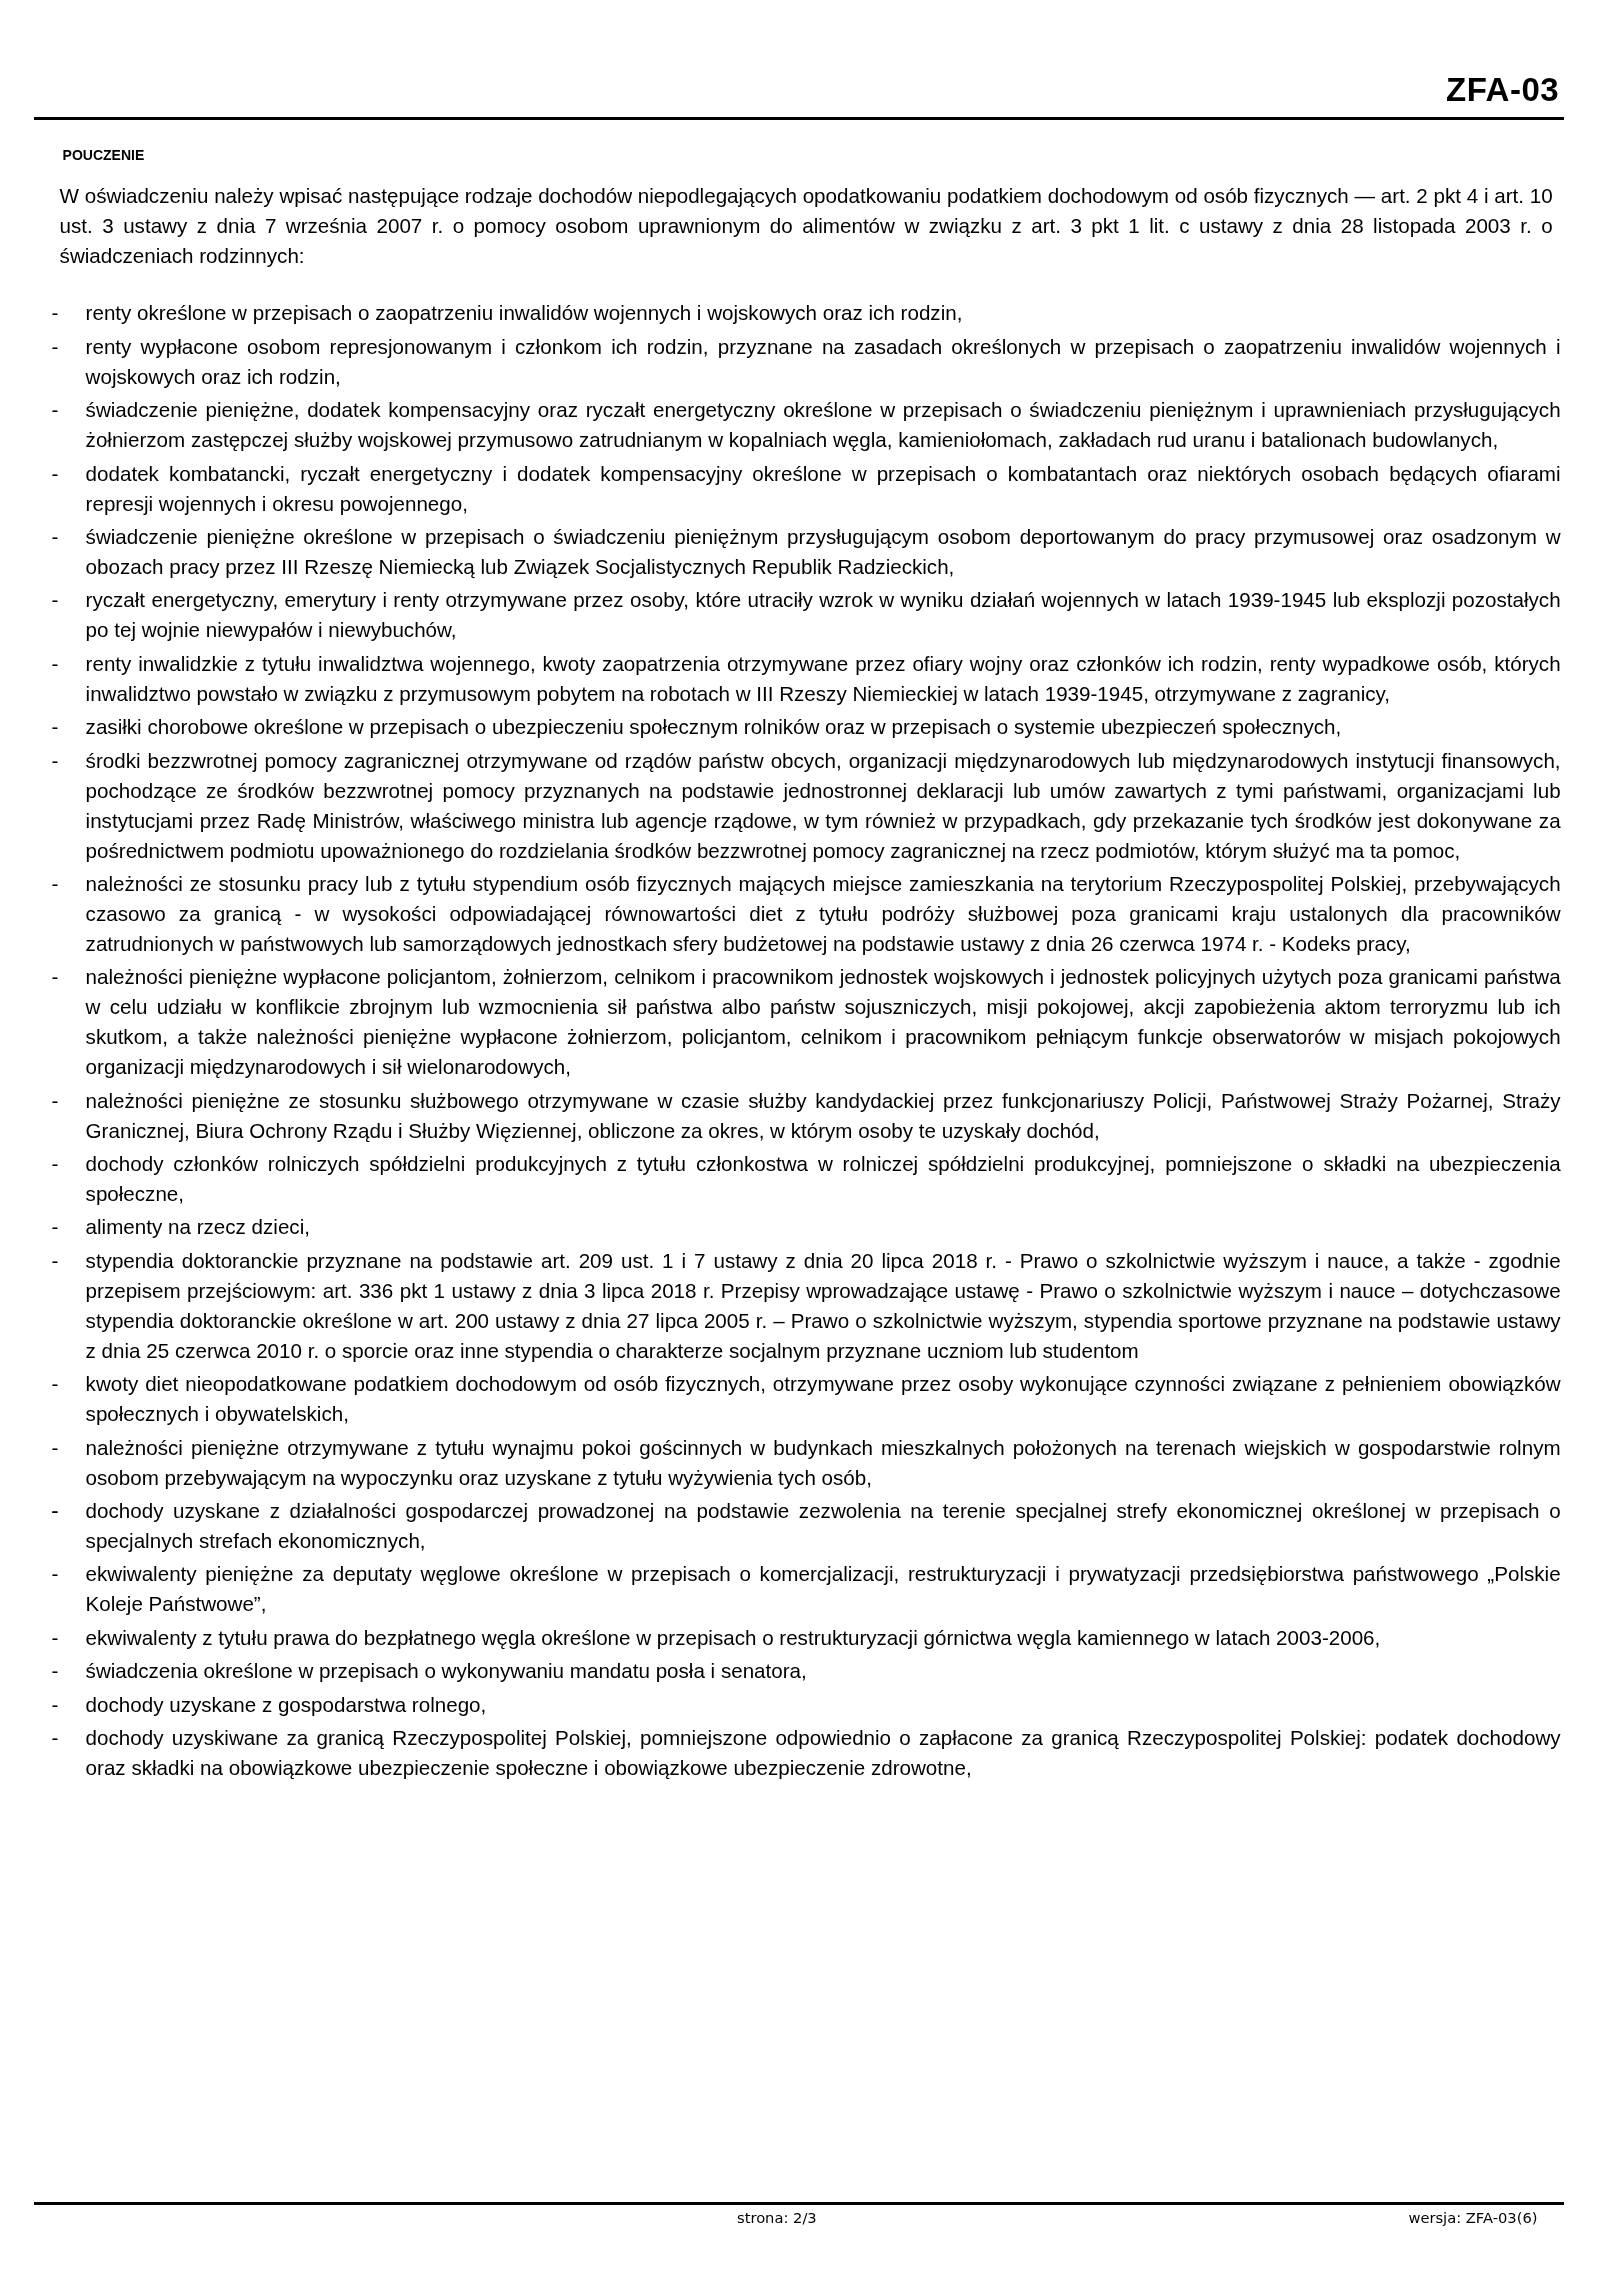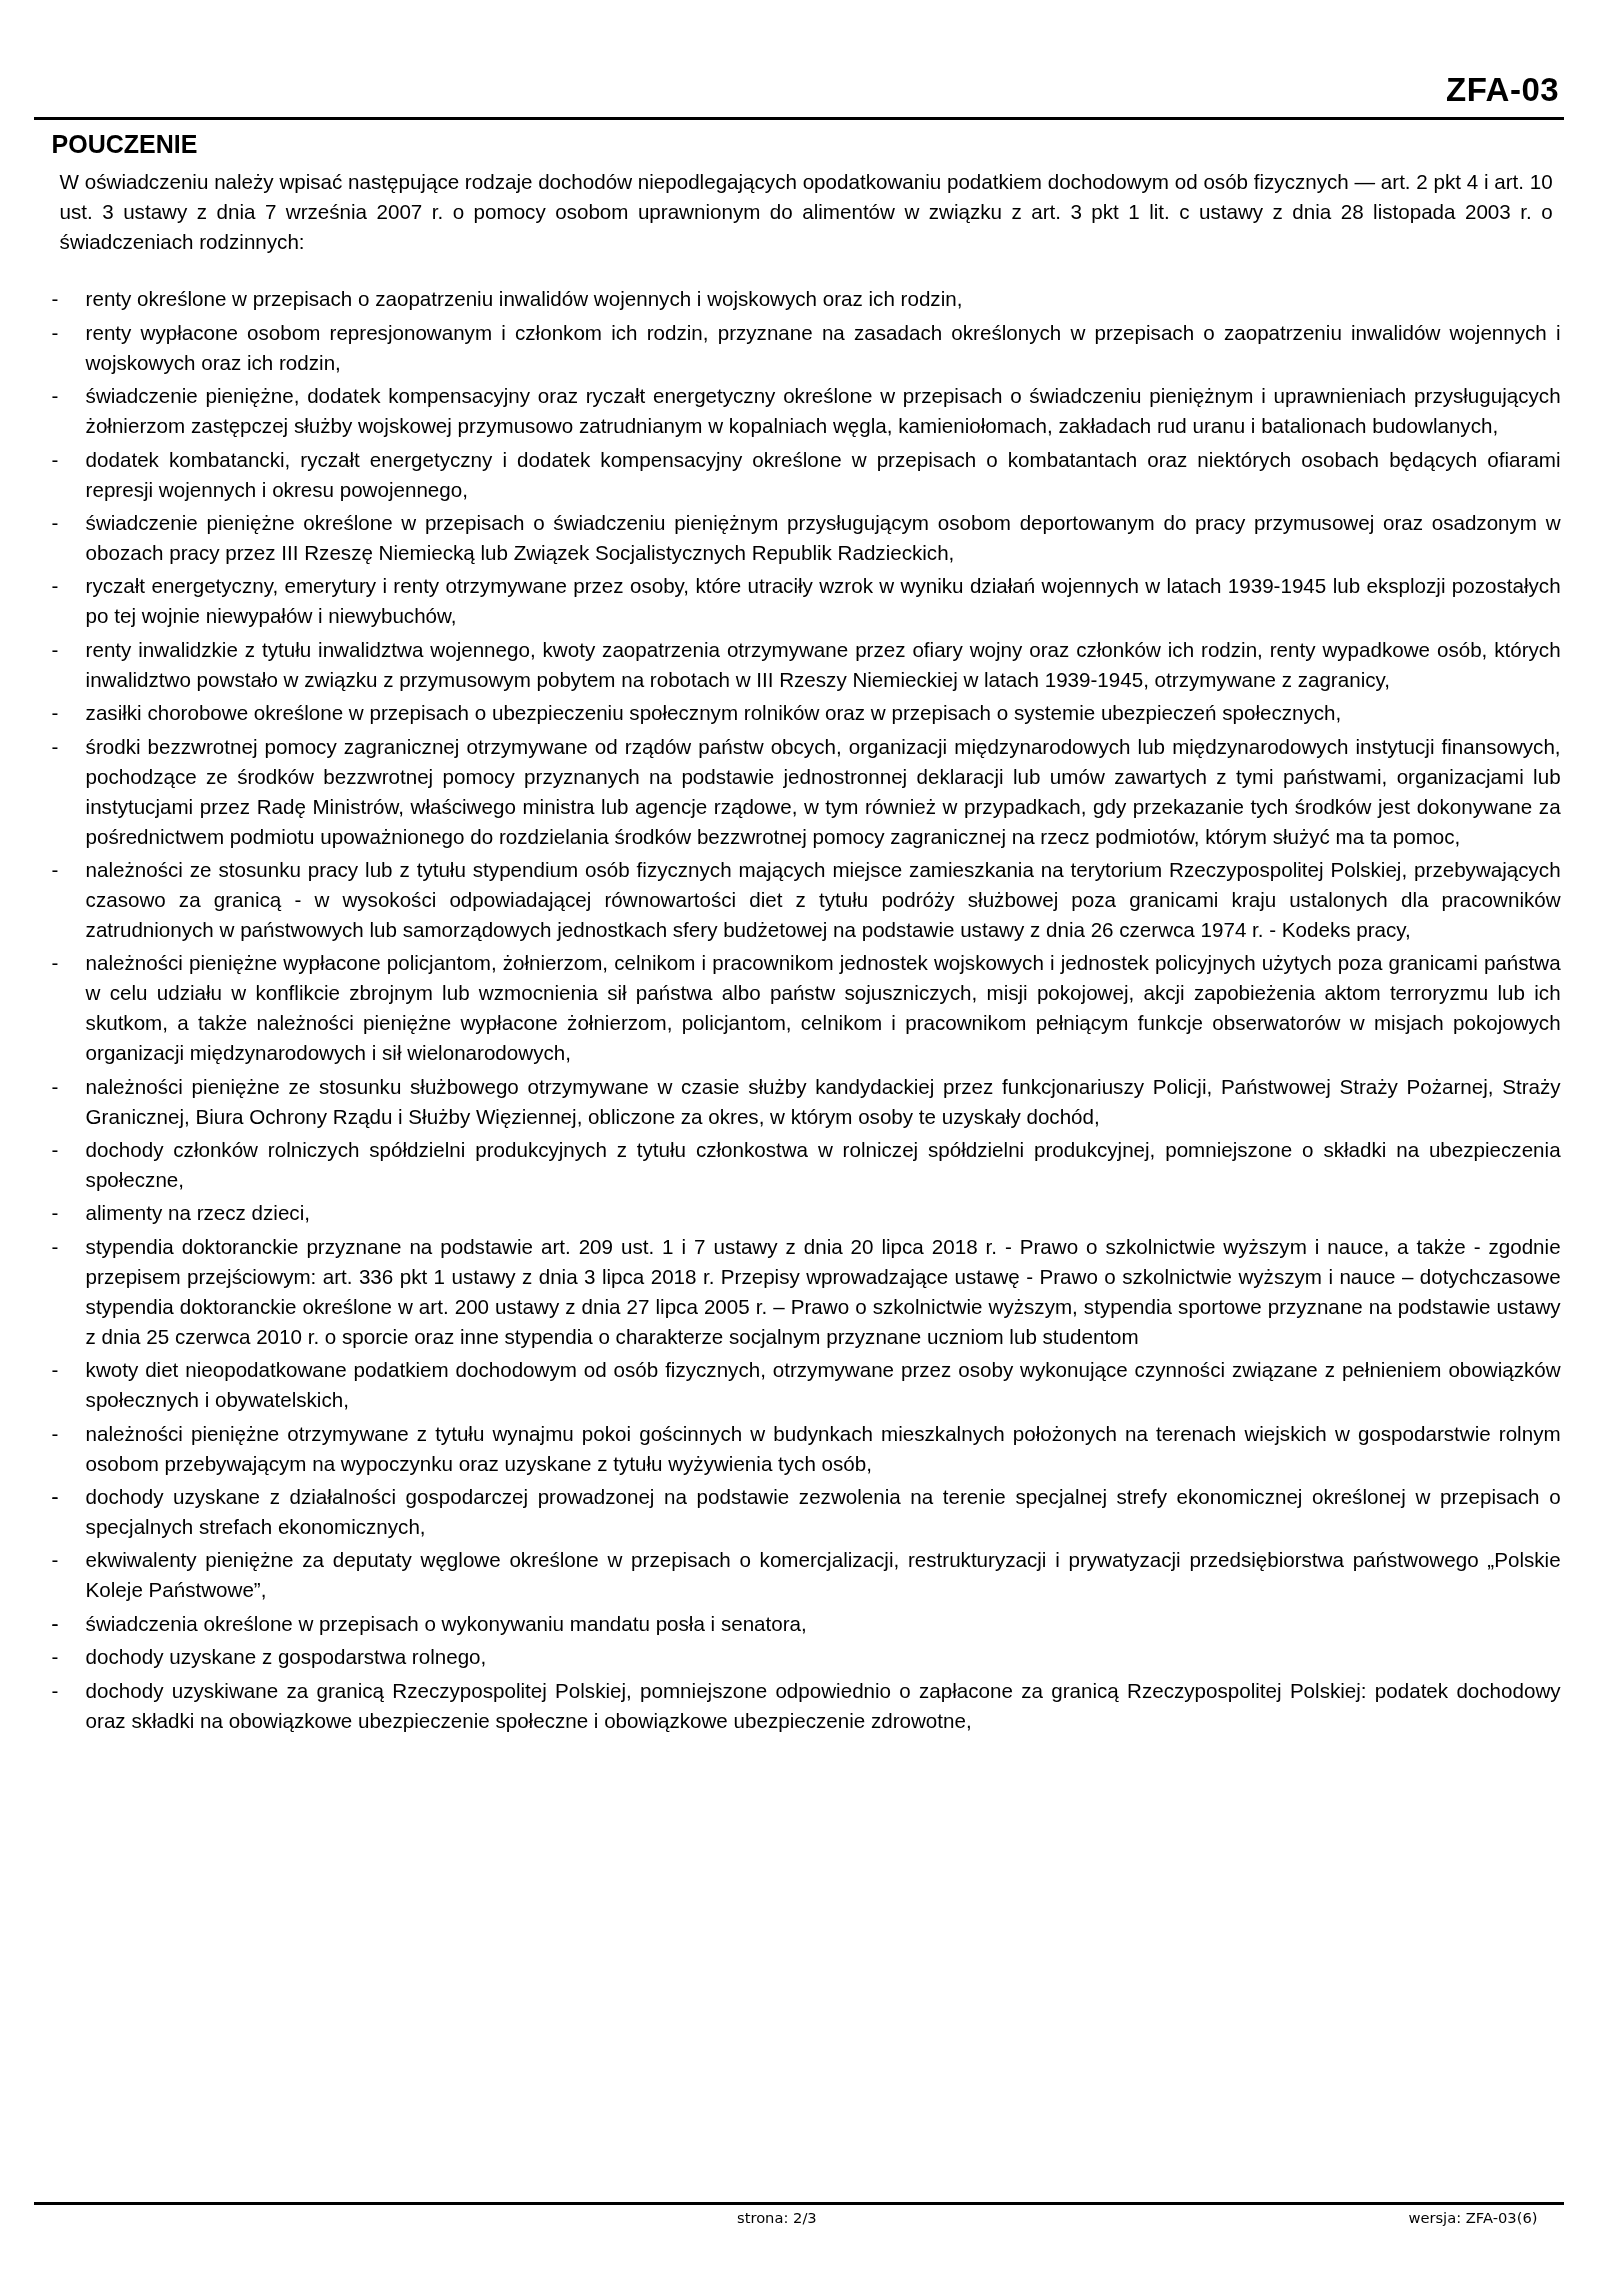--- a/index.html
+++ b/index.html
@@ -42,23 +42,23 @@
     .content {
       position: absolute;
       left: 17.6px;
       top: 130px;
       width: 1509px;
       font-size: 20.6px;
       line-height: 30px;
     }
     .section-title {
       font-weight: bold;
-      font-size: 25px;
+      font-size: 14px;
       line-height: 29px;
-      margin: 0;
+      margin: 11px;
     }
     .intro {
       margin: 8px;
       text-align: justify;
       text-align-last: left;
     }
     .list {
       list-style: none;
       margin: 27.4px 0 0 0;
       padding: 0;
@@ -129,21 +129,21 @@
       <li class="list-item"><span class="bullet">-</span><span>należności pieniężne wypłacone policjantom, żołnierzom, celnikom i pracownikom jednostek wojskowych i jednostek policyjnych użytych poza granicami państwa w celu udziału w konflikcie zbrojnym lub wzmocnienia sił państwa albo państw sojuszniczych, misji pokojowej, akcji zapobieżenia aktom terroryzmu lub ich skutkom, a także należności pieniężne wypłacone żołnierzom, policjantom, celnikom i pracownikom pełniącym funkcje obserwatorów w misjach pokojowych organizacji międzynarodowych i sił wielonarodowych,</span></li>
       <li class="list-item"><span class="bullet">-</span><span>należności pieniężne ze stosunku służbowego otrzymywane w czasie służby kandydackiej przez funkcjonariuszy Policji, Państwowej Straży Pożarnej, Straży Granicznej, Biura Ochrony Rządu i Służby Więziennej, obliczone za okres, w którym osoby te uzyskały dochód,</span></li>
       <li class="list-item"><span class="bullet">-</span><span>dochody członków rolniczych spółdzielni produkcyjnych z tytułu członkostwa w rolniczej spółdzielni produkcyjnej, pomniejszone o składki na ubezpieczenia społeczne,</span></li>
       <li class="list-item"><span class="bullet">-</span><span>alimenty na rzecz dzieci,</span></li>
       <li class="list-item"><span class="bullet">-</span><span>stypendia doktoranckie przyznane na podstawie art. 209 ust. 1 i 7 ustawy z dnia 20 lipca 2018 r. - Prawo o szkolnictwie wyższym i nauce, a także - zgodnie przepisem przejściowym: art. 336 pkt 1  ustawy z dnia 3 lipca 2018 r.  Przepisy wprowadzające ustawę - Prawo o szkolnictwie wyższym i nauce – dotychczasowe stypendia doktoranckie określone w art. 200 ustawy z dnia 27 lipca 2005 r. – Prawo o szkolnictwie wyższym, stypendia sportowe przyznane na podstawie ustawy z dnia 25 czerwca 2010 r. o sporcie oraz inne stypendia o charakterze socjalnym przyznane uczniom lub studentom</span></li>
       <li class="list-item"><span class="bullet">-</span><span>kwoty diet nieopodatkowane podatkiem dochodowym od osób fizycznych, otrzymywane przez osoby wykonujące czynności związane z pełnieniem obowiązków społecznych i obywatelskich,</span></li>
       <li class="list-item"><span class="bullet">-</span><span>należności pieniężne otrzymywane z tytułu wynajmu pokoi gościnnych w budynkach mieszkalnych położonych na terenach wiejskich w gospodarstwie rolnym osobom przebywającym na wypoczynku oraz uzyskane z tytułu wyżywienia tych osób,</span></li>
       <li class="list-item"><span class="bullet">-</span></li>
       <li class="list-item"><span class="bullet">-</span><span>dochody uzyskane z działalności gospodarczej prowadzonej na podstawie zezwolenia na terenie specjalnej strefy ekonomicznej określonej w przepisach o specjalnych strefach ekonomicznych,</span></li>
       <li class="list-item"><span class="bullet">-</span><span>ekwiwalenty pieniężne za deputaty węglowe określone w przepisach o komercjalizacji, restrukturyzacji i prywatyzacji przedsiębiorstwa państwowego „Polskie Koleje Państwowe”,</span></li>
-      <li class="list-item"><span class="bullet">-</span></li>
+      <li class="list-item"><span class="bullet">-</span><span>ekwiwalenty z tytułu prawa do bezpłatnego węgla określone w przepisach o restrukturyzacji górnictwa węgla kamiennego w latach 2003-2006,</span></li>
       <li class="list-item"><span class="bullet">-</span><span>świadczenia określone w przepisach o wykonywaniu mandatu posła i senatora,</span></li>
       <li class="list-item"><span class="bullet">-</span><span>dochody uzyskane z gospodarstwa rolnego,</span></li>
       <li class="list-item"><span class="bullet">-</span><span>dochody uzyskiwane za granicą Rzeczypospolitej Polskiej, pomniejszone odpowiednio o zapłacone za granicą Rzeczypospolitej Polskiej: podatek dochodowy oraz składki na obowiązkowe ubezpieczenie społeczne i obowiązkowe ubezpieczenie zdrowotne,</span></li>
     </ul>
   </div>
 
   <div class="footer-rule"></div>
   <div class="footer">
     <span class="page-number">strona: 2/3</span>
     <span class="version">wersja: ZFA-03(6)</span>

